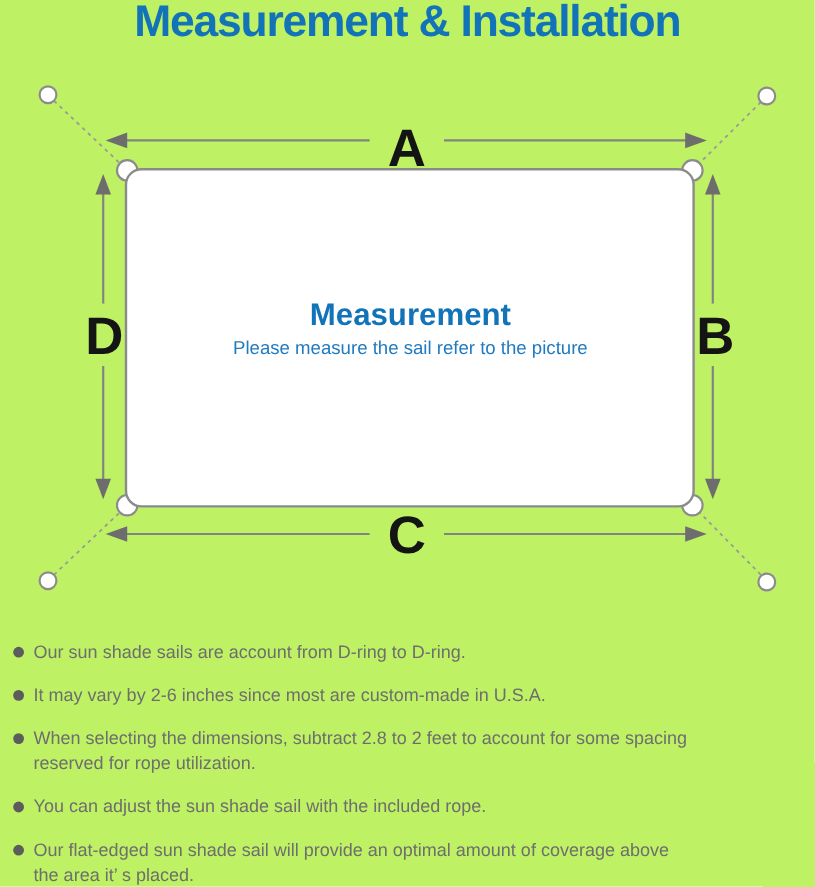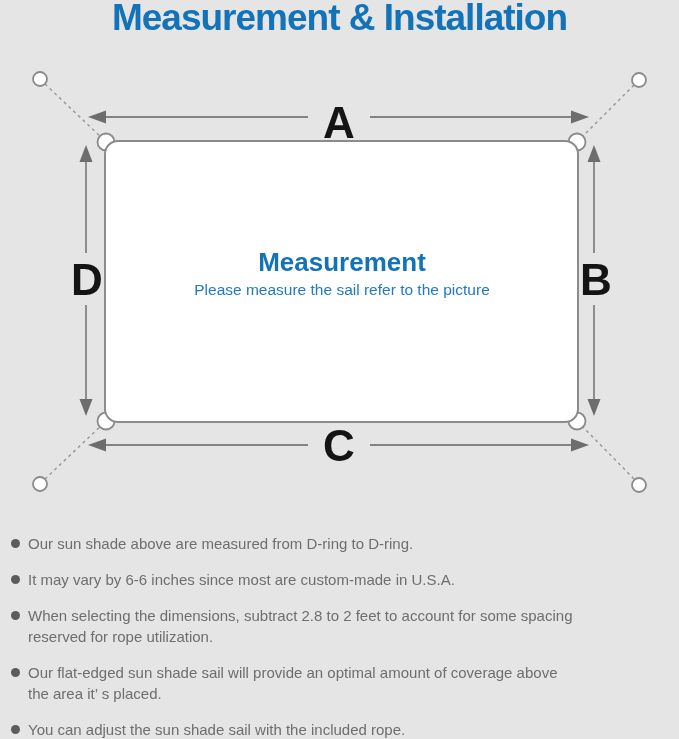--- a/index.html
+++ b/index.html
@@ -4,21 +4,21 @@
 <style>
   html, body {
     margin: 0;
     padding: 0;
     background: #ffffff;
   }
   .page {
     position: relative;
     width: 679px;
     height: 739px;
-    background: #e5e5e5;
+    background: #bef264;
     overflow: hidden;
     font-family: "Liberation Sans", "DejaVu Sans", sans-serif;
   }
   .page-title {
     position: absolute;
     top: -5px;
     left: 0;
     width: 100%;
     margin: 0;
     text-align: center;
@@ -129,35 +129,35 @@
     <polygon points="594,361 587.5,344 600.5,344" fill="#6d6d6d"></polygon>
     <text x="596" y="240" text-anchor="middle" class="side-label">B</text>
 
     <text x="342" y="216" text-anchor="middle" class="center-heading">Measurement</text>
     <text x="342" y="240" text-anchor="middle" class="center-subtitle">Please measure the sail refer to the picture</text>
   </svg>
 
   <ul class="notes">
     <li class="note-item">
       <span class="note-bullet"></span>
-      <span class="note-text">Our sun shade above are measured from D-ring to D-ring.</span>
+      <span class="note-text">Our sun shade sails are account from D-ring to D-ring.</span>
     </li>
     <li class="note-item">
       <span class="note-bullet"></span>
-      <span class="note-text">It may vary by 6-6 inches since most are custom-made in U.S.A.</span>
+      <span class="note-text">It may vary by 2-6 inches since most are custom-made in U.S.A.</span>
     </li>
     <li class="note-item">
       <span class="note-bullet"></span>
       <span class="note-text">When selecting the dimensions, subtract 2.8 to 2 feet to account for some spacing
 reserved for rope utilization.</span>
     </li>
     <li class="note-item">
       <span class="note-bullet"></span>
-      <span class="note-text">Our flat-edged sun shade sail will provide an optimal amount of coverage above
-the area it’ s placed.</span>
+      <span class="note-text">You can adjust the sun shade sail with the included rope.</span>
     </li>
     <li class="note-item">
       <span class="note-bullet"></span>
-      <span class="note-text">You can adjust the sun shade sail with the included rope.</span>
+      <span class="note-text">Our flat-edged sun shade sail will provide an optimal amount of coverage above
+the area it’ s placed.</span>
     </li>
   </ul>
 
 </div>
 
 </body></html>

